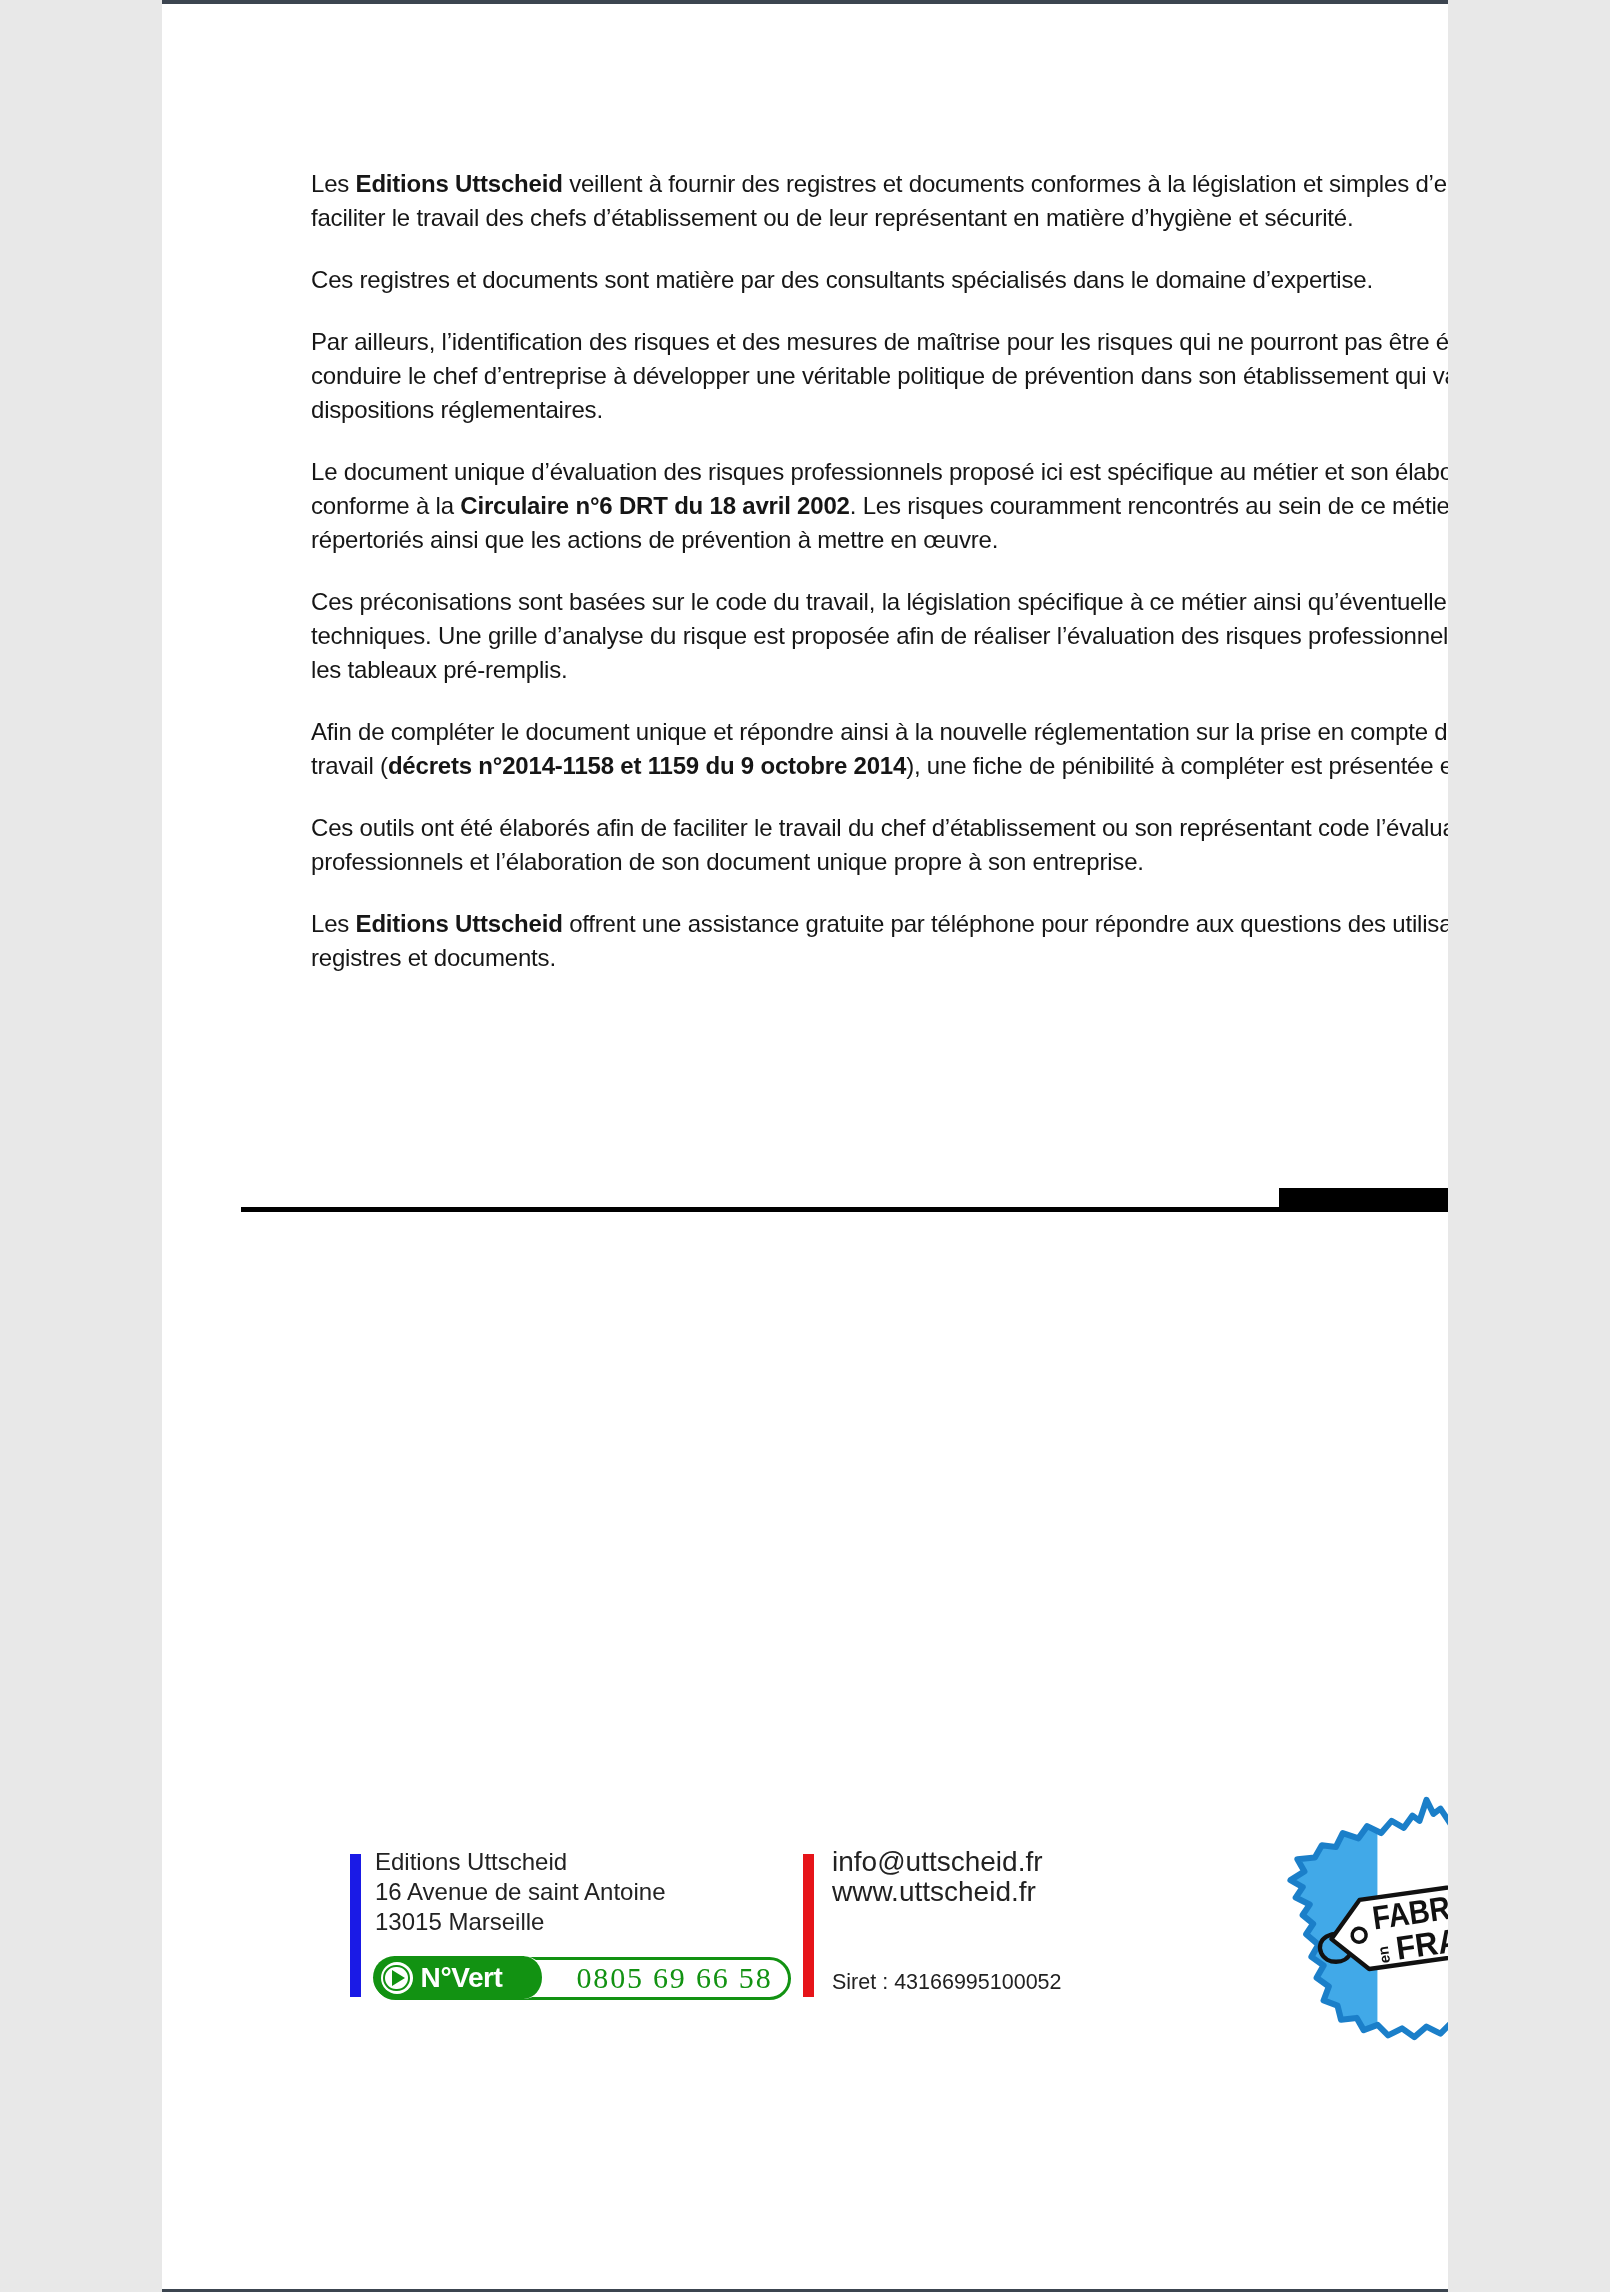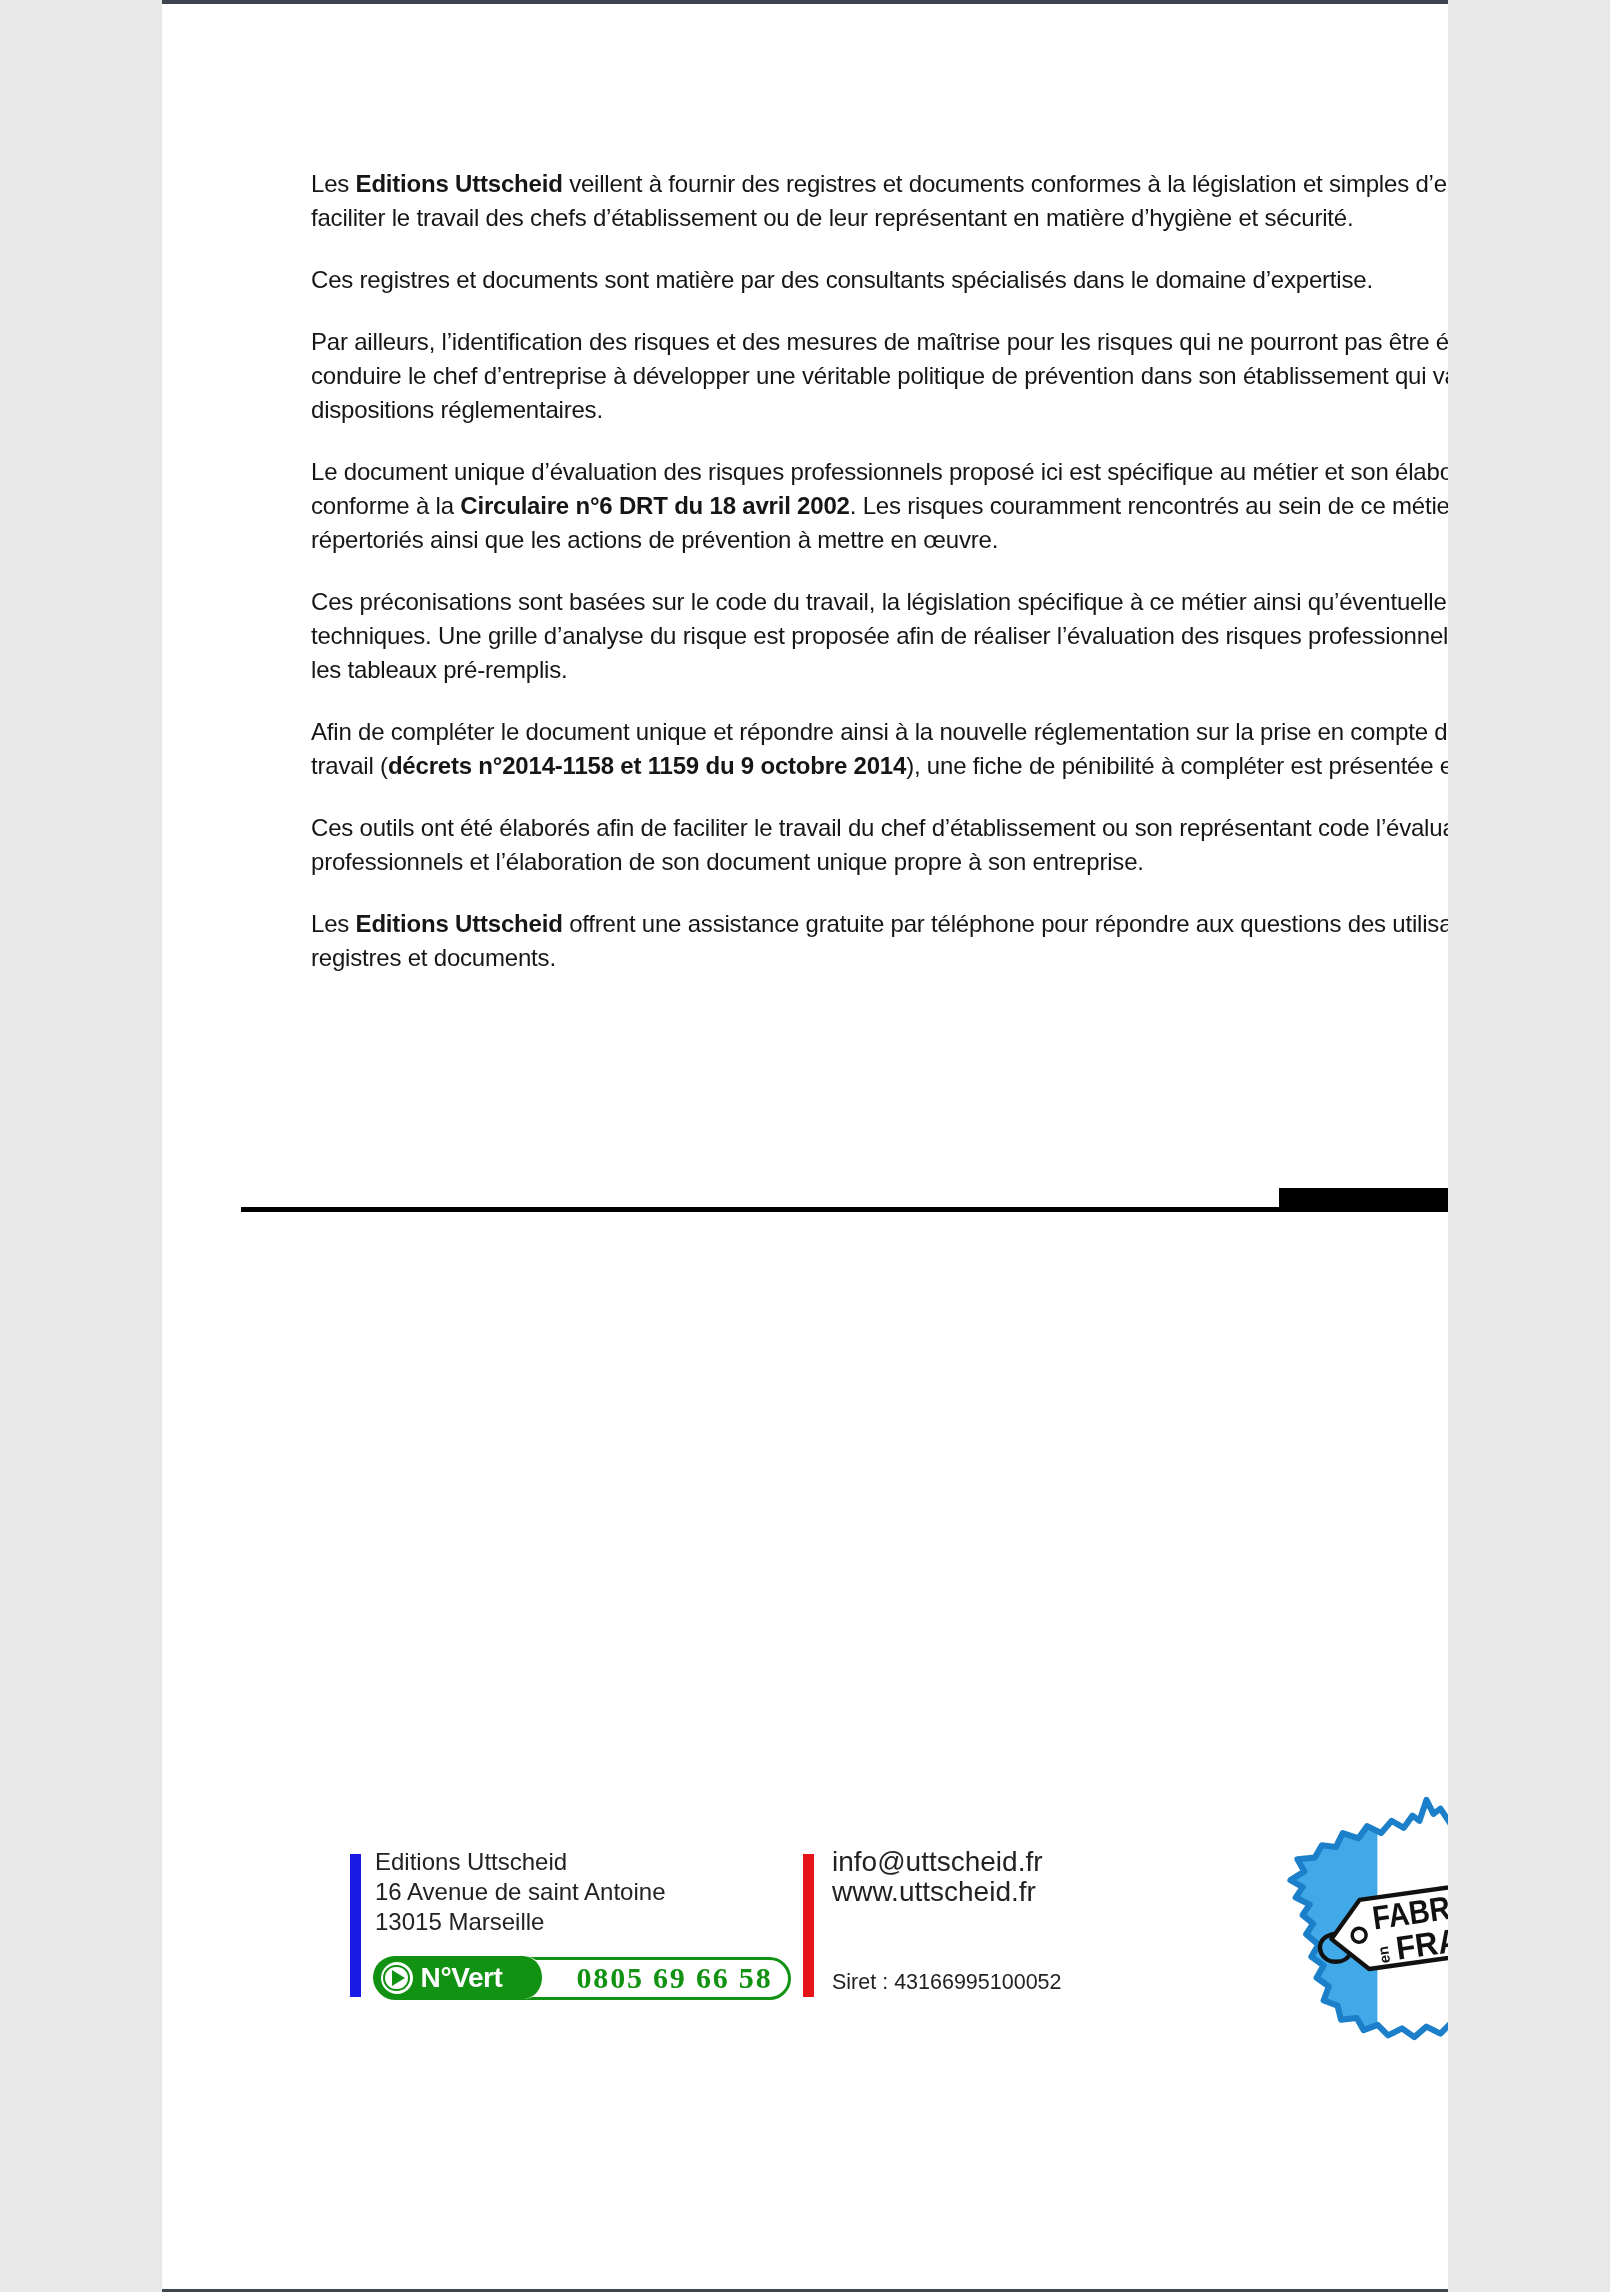--- a/index.html
+++ b/index.html
@@ -56,21 +56,21 @@
   .play-tri{
     position:absolute;left:11.6px;top:8px;width:0;height:0;
     border-left:13.4px solid var(--nvert-green,#129212);
     border-top:8px solid transparent;border-bottom:8px solid transparent;
   }
   .nvert-label{color:#fff;font-weight:bold;font-size:28px;letter-spacing:-0.4px;}
   .pill-number{
     position:absolute;left:184px;right:0;top:0;height:36px;
     display:flex;align-items:center;justify-content:center;
     font-family:"Liberation Serif","DejaVu Serif",serif;
-    font-weight:bold;font-size:30px;letter-spacing:1.8px;
+    font-weight:normal;font-size:30px;letter-spacing:1.8px;
     color:var(--nvert-green,#129212);
   }
 
   
   .logo{position:absolute;left:1118px;top:1791px;width:279px;height:269px;}
 </style>
 </head>
 <body>
 
 <div class="page">

